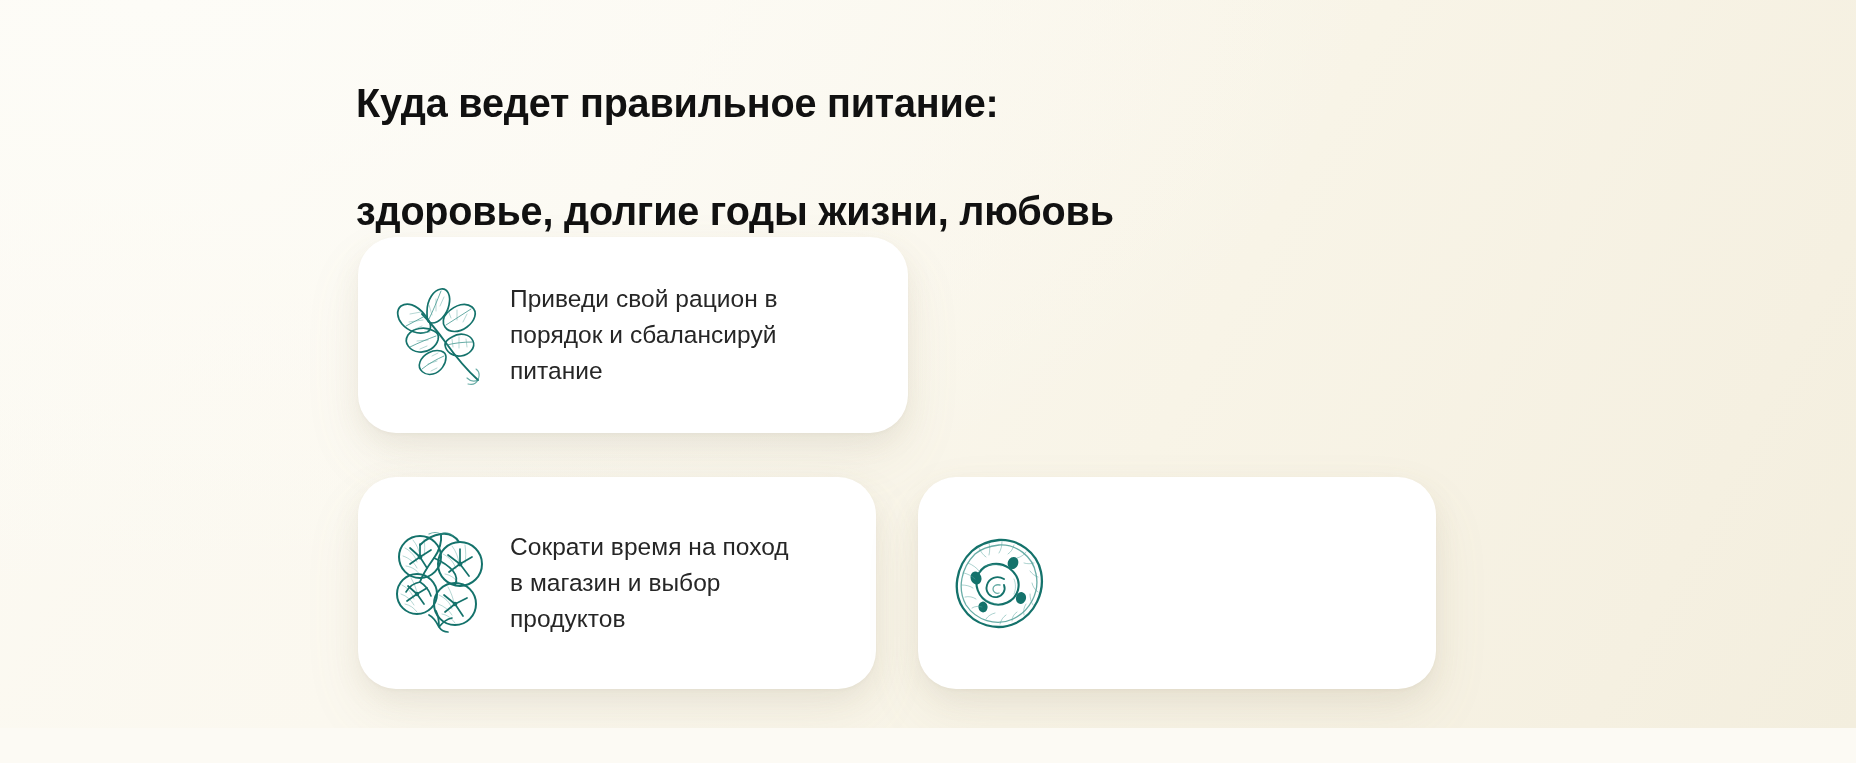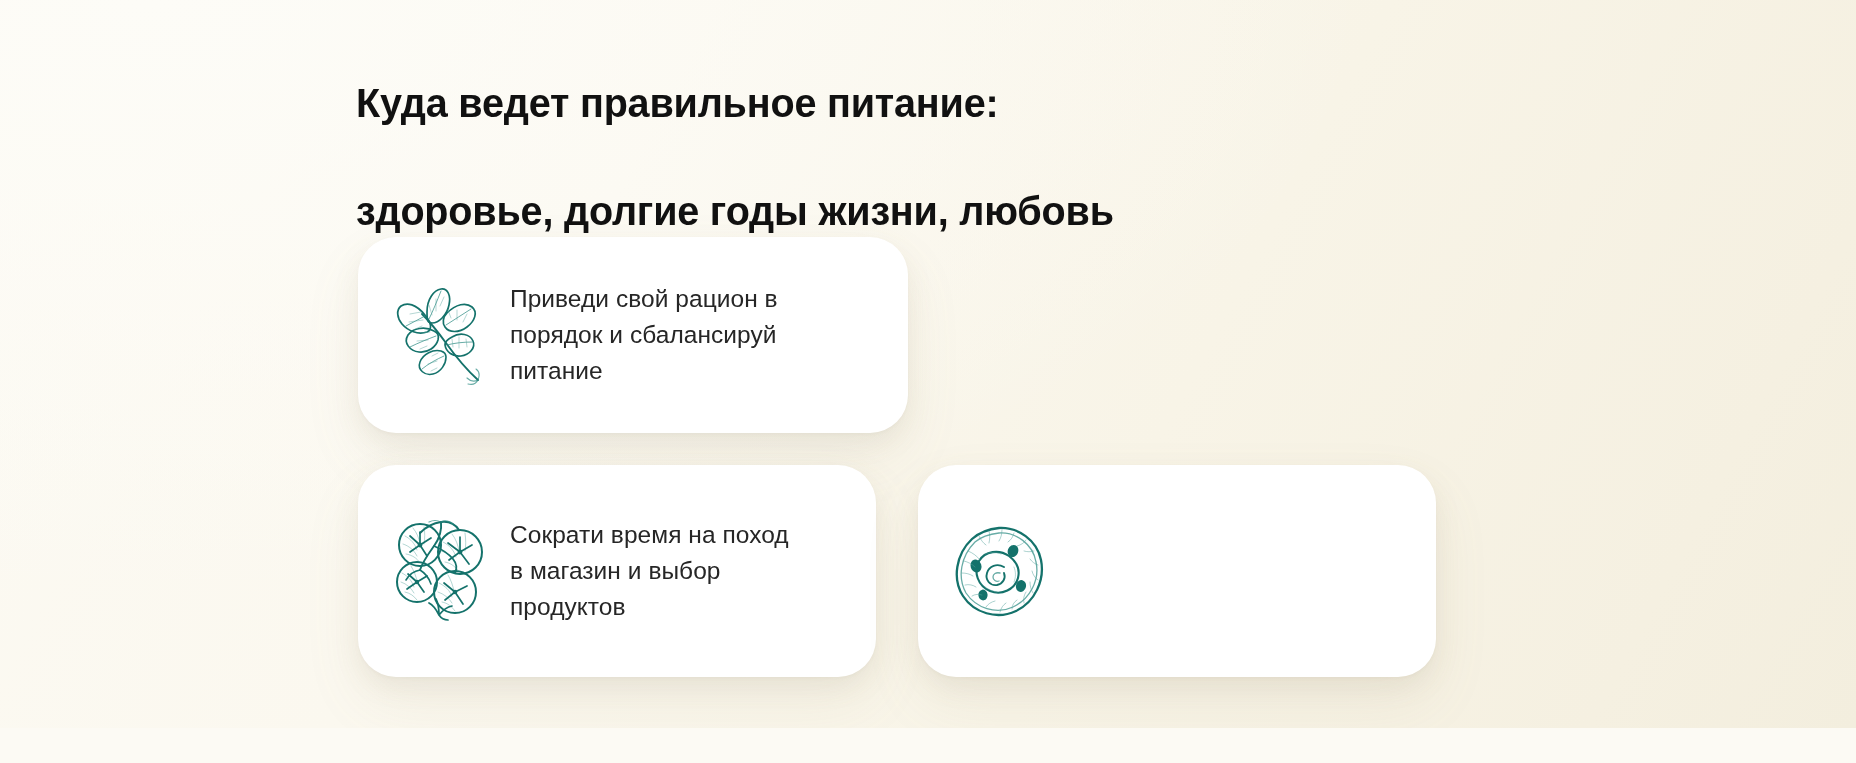--- a/index.html
+++ b/index.html
@@ -47,21 +47,21 @@
   .grid {
     position: absolute;
     left: 358px;
     top: 237px;
     width: 1078px;
   }
   .grid-row {
     display: flex;
     gap: 42px;
   }
-  .grid-row + .grid-row { margin-top: 32px; }
+  .grid-row + .grid-row { margin-top: 44px; }
 
   .card {
     position: relative;
     box-sizing: border-box;
     width: 550px;
     min-height: 180px;
     background: #FFFFFF;
     border-radius: 38px;
     padding: 44px 38px 44px 34px;
     display: flex;

